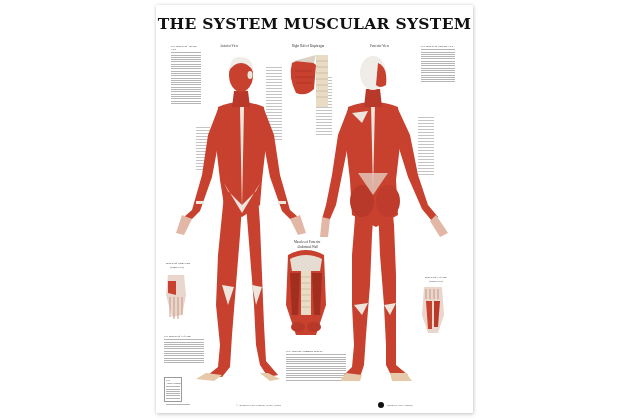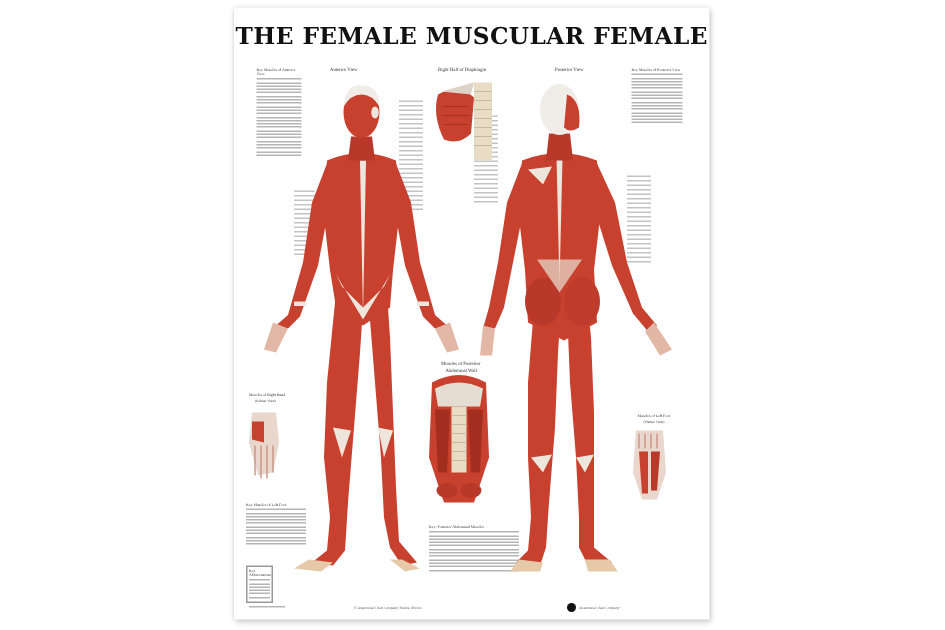--- a/index.html
+++ b/index.html
@@ -27,21 +27,21 @@
 
     svg { position: absolute; overflow: visible; }
 
     .footer-text { position: absolute; font-size: 2.4px; color: #555; white-space: nowrap; }
     .logo { position: absolute; width: 6px; height: 6px; border-radius: 50%; background: #111; }
   </style>
 </head>
 <body>
 
 <div class="poster">
-  <div class="title">THE FEMALE MUSCULAR FEMALE</div>
+  <div class="title">THE SYSTEM MUSCULAR SYSTEM</div>
 
   <div class="panel-label" style="left:64px; top:39px;">Anterior View</div>
   <div class="panel-label" style="left:136px; top:39px;">Right Half of Diaphragm</div>
   <div class="panel-label" style="left:214px; top:39px;">Posterior View</div>
   <div class="panel-label" style="left:138px; top:235px;">Muscles of Posterior</div>
   <div class="panel-label" style="left:141px; top:240px;">Abdominal Wall</div>
   <div class="panel-label" style="left:10px; top:257px; font-size:2.6px;">Muscles of Right Hand</div>
   <div class="panel-label" style="left:14px; top:261px; font-size:2.4px;">(Palmar View)</div>
   <div class="panel-label" style="left:269px; top:271px; font-size:2.6px;">Muscles of Left Foot</div>
   <div class="panel-label" style="left:273px; top:275px; font-size:2.4px;">(Plantar View)</div>

